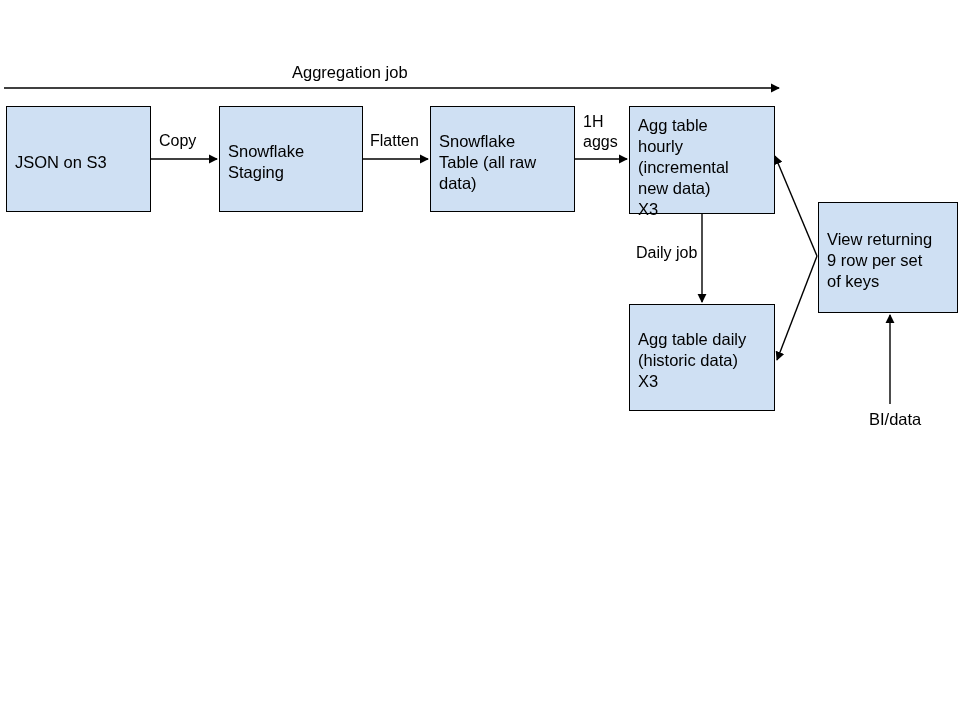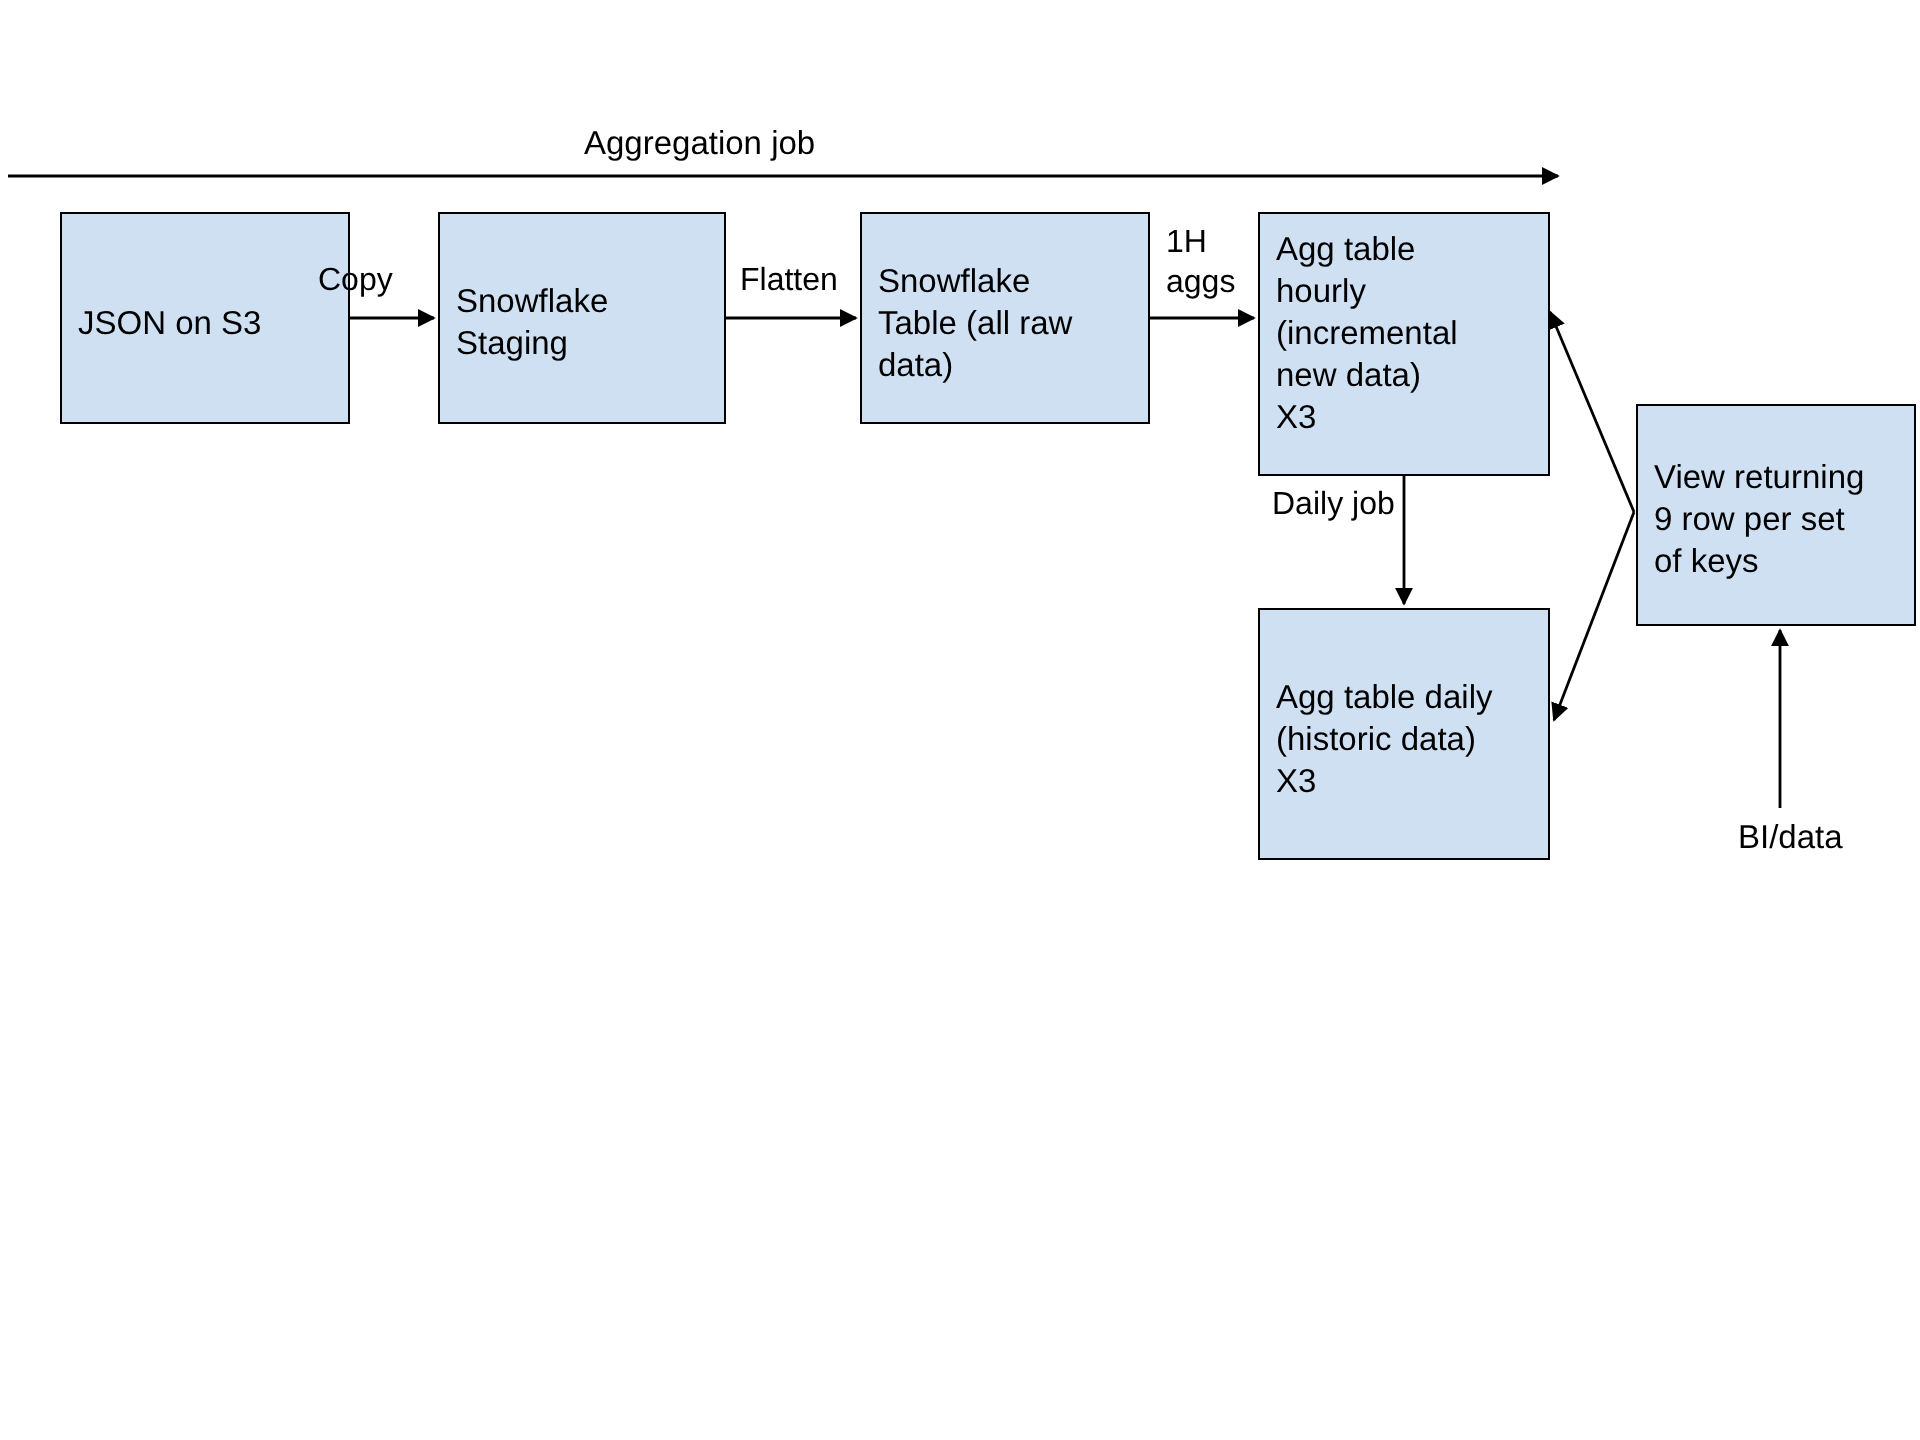--- a/index.html
+++ b/index.html
@@ -84,44 +84,44 @@
 
     <line x1="817" y1="256" x2="775" y2="156" stroke="#000000" stroke-width="1.4" marker-end="url(#arrow)"></line>
 
     <line x1="817" y1="256" x2="777" y2="360" stroke="#000000" stroke-width="1.4" marker-end="url(#arrow)"></line>
 
     <line x1="890" y1="404" x2="890" y2="315" stroke="#000000" stroke-width="1.4" marker-end="url(#arrow)"></line>
   </svg>
 
   <div class="caption" style="left:292px; top:62px;">Aggregation job</div>
 
-  <div class="node" style="left:6px; top:106px; width:145px; height:106px;margin-left:24px;">
+  <div class="node" style="left:6px; top:106px; width:145px; height:106px;">
     <span>JSON on S3</span>
   </div>
 
   <div class="node" style="left:219px; top:106px; width:144px; height:106px;">
     <span>Snowflake
 Staging</span>
   </div>
 
   <div class="node" style="left:430px; top:106px; width:145px; height:106px;">
     <span>Snowflake
 Table (all raw
 data)</span>
   </div>
 
-  <div class="node pad-top" style="left:629px; top:106px; width:146px; height:132px;">
+  <div class="node pad-top" style="left:629px; top:106px; width:146px; height:108px;">
     <span>Agg table
 hourly
 (incremental
 new data)
 X3</span>
   </div>
 
-  <div class="node" style="left:629px; top:304px; width:146px; height:126px;">
+  <div class="node" style="left:629px; top:304px; width:146px; height:107px;">
     <span>Agg table daily
 (historic data)
 X3</span>
   </div>
 
   <div class="node" style="left:818px; top:202px; width:140px; height:111px;">
     <span>View returning
 9 row per set
 of keys</span>
   </div>

